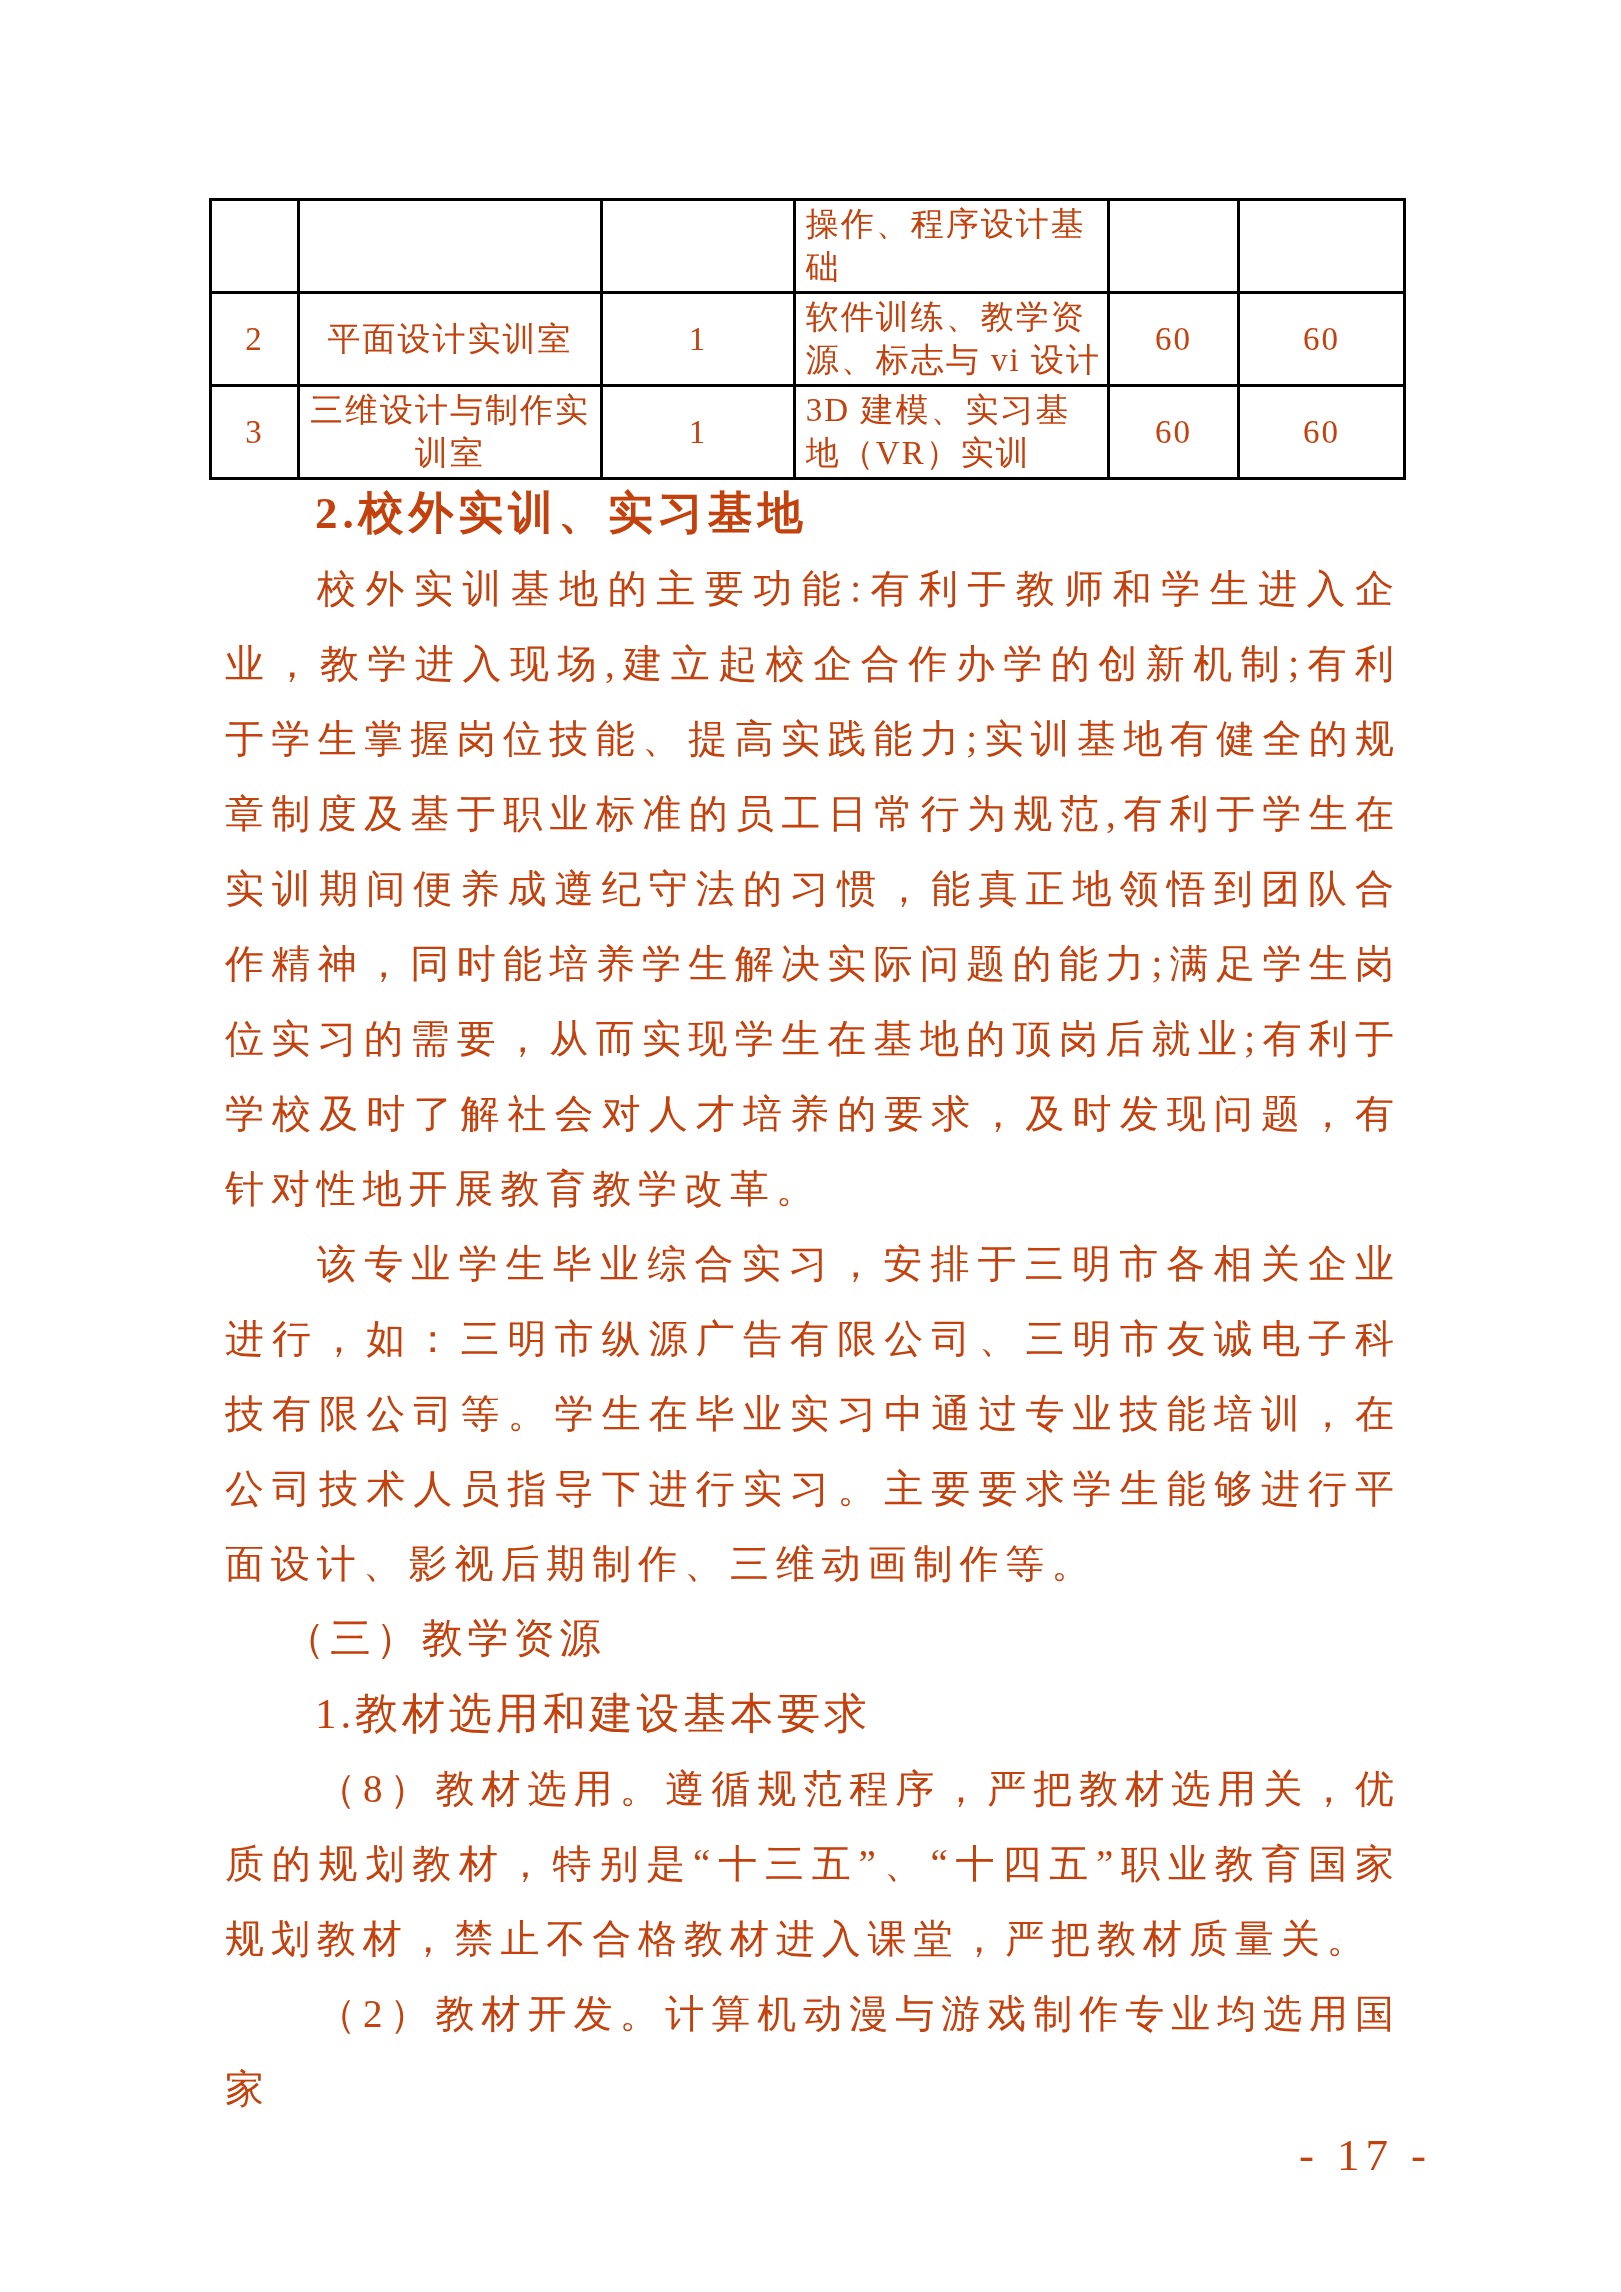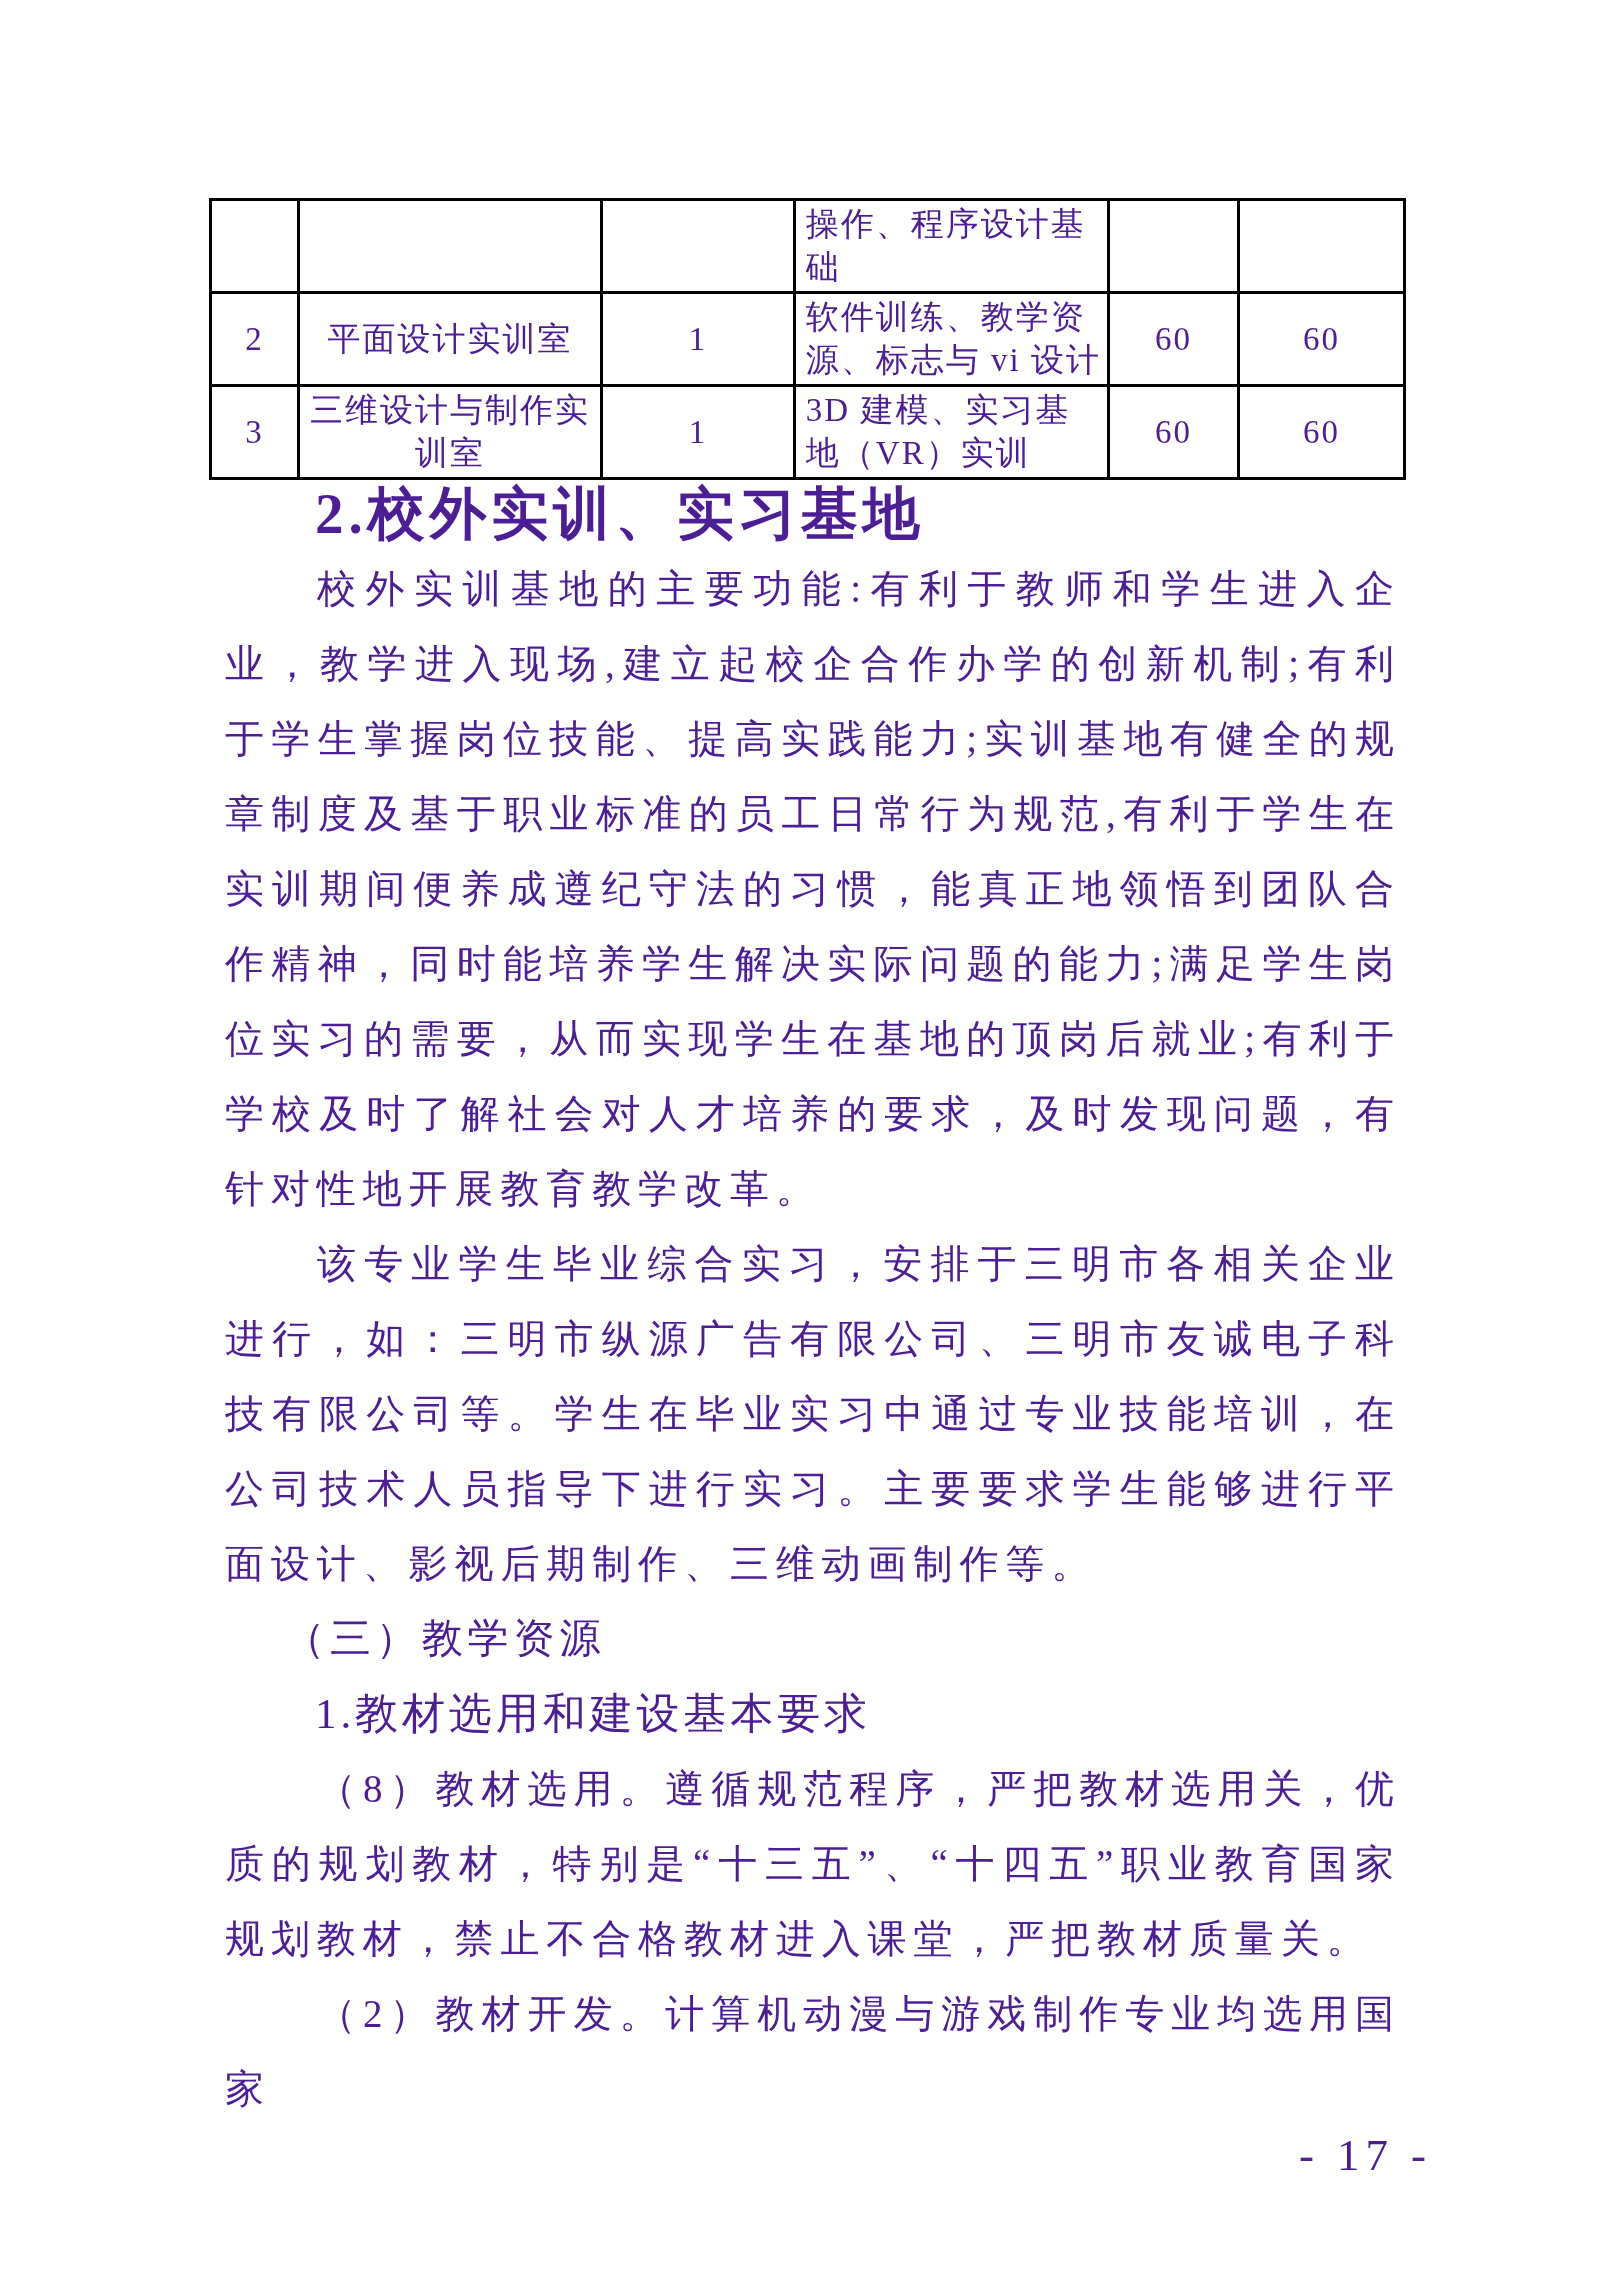--- a/index.html
+++ b/index.html
@@ -6,21 +6,21 @@
     margin: 0;
     padding: 0;
     background: #888;
   }
   .page {
     position: relative;
     width: 1621px;
     height: 2293px;
     margin: 0 auto;
     background: #ffffff;
-    color: #4c1d95;
+    color: #c2410c;
     font-family: "Liberation Serif", "DejaVu Serif", serif;
     overflow: hidden;
   }
 
   
   table.training-table {
     position: absolute;
     left: 209px;
     top: 198px;
     width: 1194px;
@@ -56,21 +56,21 @@
     line-height: 75px;
     letter-spacing: 6.9px;
     text-align: justify;
   }
   .content p {
     margin: 0;
     text-indent: 92px;
   }
   .h-num {
     margin: 0;
-    font-size: 57px;
+    font-size: 45px;
     font-weight: 700;
     letter-spacing: 4.9px;
     line-height: 75px;
     text-indent: 90px;
     text-align: left;
   }
   .h-paren {
     margin: 0;
     font-size: 41px;
     font-weight: 400;

